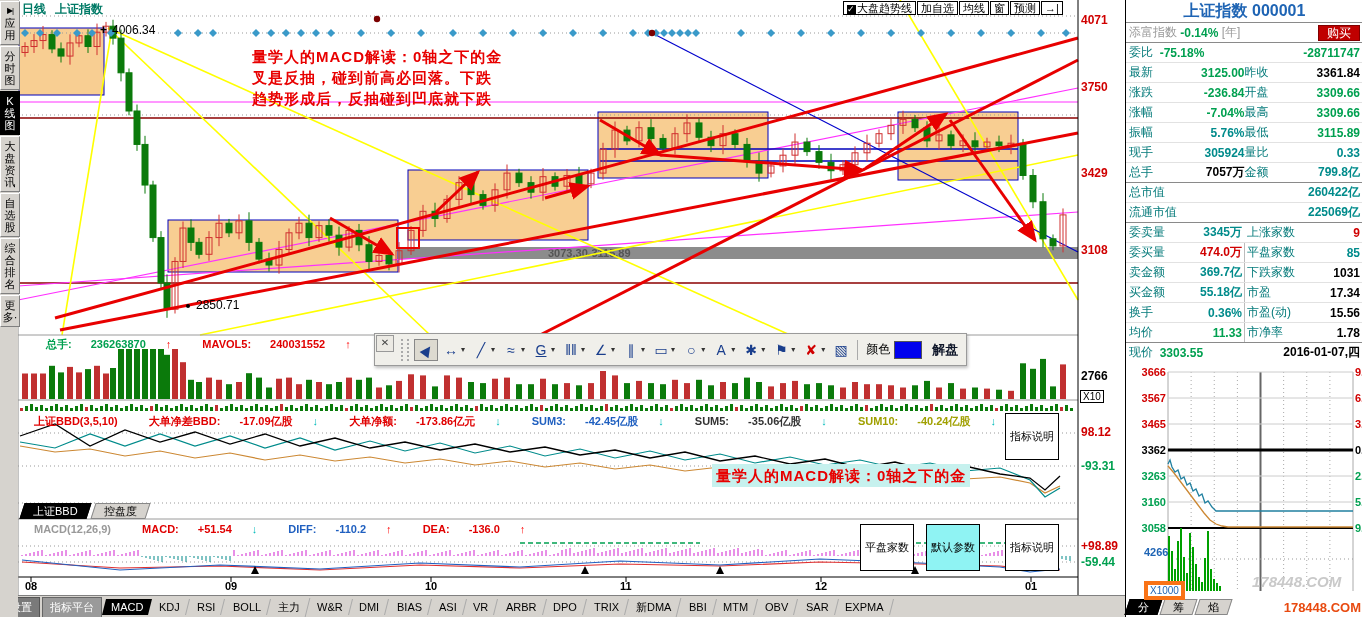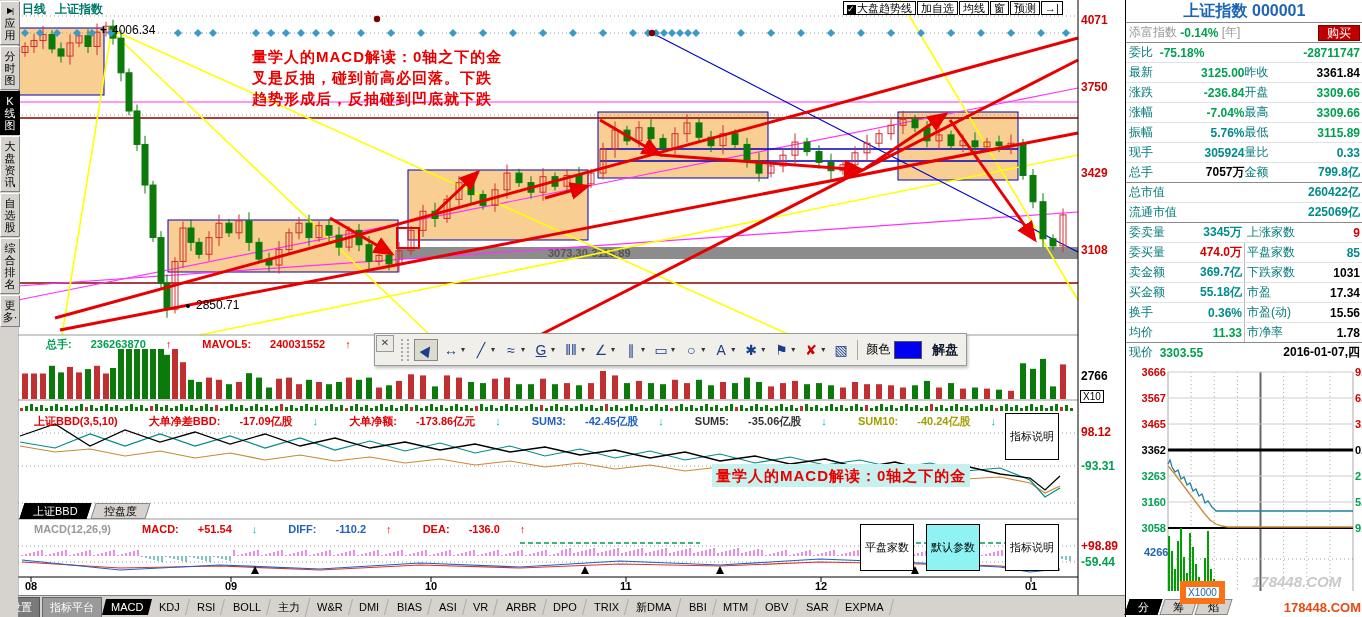--- a/index.html
+++ b/index.html
@@ -70,21 +70,21 @@
   .q-row.dark{border-top:1px solid #8a8a8a;}
   .q-lab{color:#067B7B;}
   .q-val{font-weight:bold;margin-left:auto;}
   .v-grn{color:#00A050}.v-red{color:#D00000}.v-tea{color:#008B8B}.v-blk{color:#000}.v-gry{color:#999}
   .buy-btn{background:#C00000;color:#fff;border:1px solid #800000;font-size:12px;line-height:14px;padding:0 8px;margin-left:auto;cursor:pointer;}
   .half{display:flex;width:50%;align-items:center;}
   .half .q-val{margin-left:auto;}
   .q-2col{display:flex;height:19px;border-top:1px solid #E2E2E2;padding:0 3px;white-space:nowrap;}
   .q-2col .divd{width:1px;background:#bbb;margin:0 2px;}
   #mini-wrap{left:16px;top:363px;width:237px;height:234px;}
-  .x1000-box{position:absolute;left:2px;top:218px;border:6px solid #f97316;color:#1E64B4;font-size:10px;line-height:11px;padding:0 2px;background:#fff;z-index:3;margin-left:36px;}
+  .x1000-box{position:absolute;left:2px;top:218px;border:4px solid #f97316;color:#1E64B4;font-size:10px;line-height:11px;padding:0 2px;background:#fff;z-index:3;}
   .watermark{position:absolute;left:110px;top:210px;color:#C9C9C9;font-size:15px;font-weight:bold;font-style:italic;z-index:2;}
   .q-tabs{position:absolute;left:0;top:597px;width:237px;height:20px;display:flex;align-items:center;background:#fff;}
   .site-red{margin-left:auto;color:#E84A10;font-weight:bold;font-size:13px;padding-right:2px;}
   .vol-4266{position:absolute;left:2px;top:183px;color:#1E64B4;font-size:11px;font-weight:bold;z-index:2;}
 </style>
 </head>
 <body>
 
 <svg id="chart-svg" class="abs" style="left:0;top:0;z-index:0" width="1125" height="595">
     <defs>

